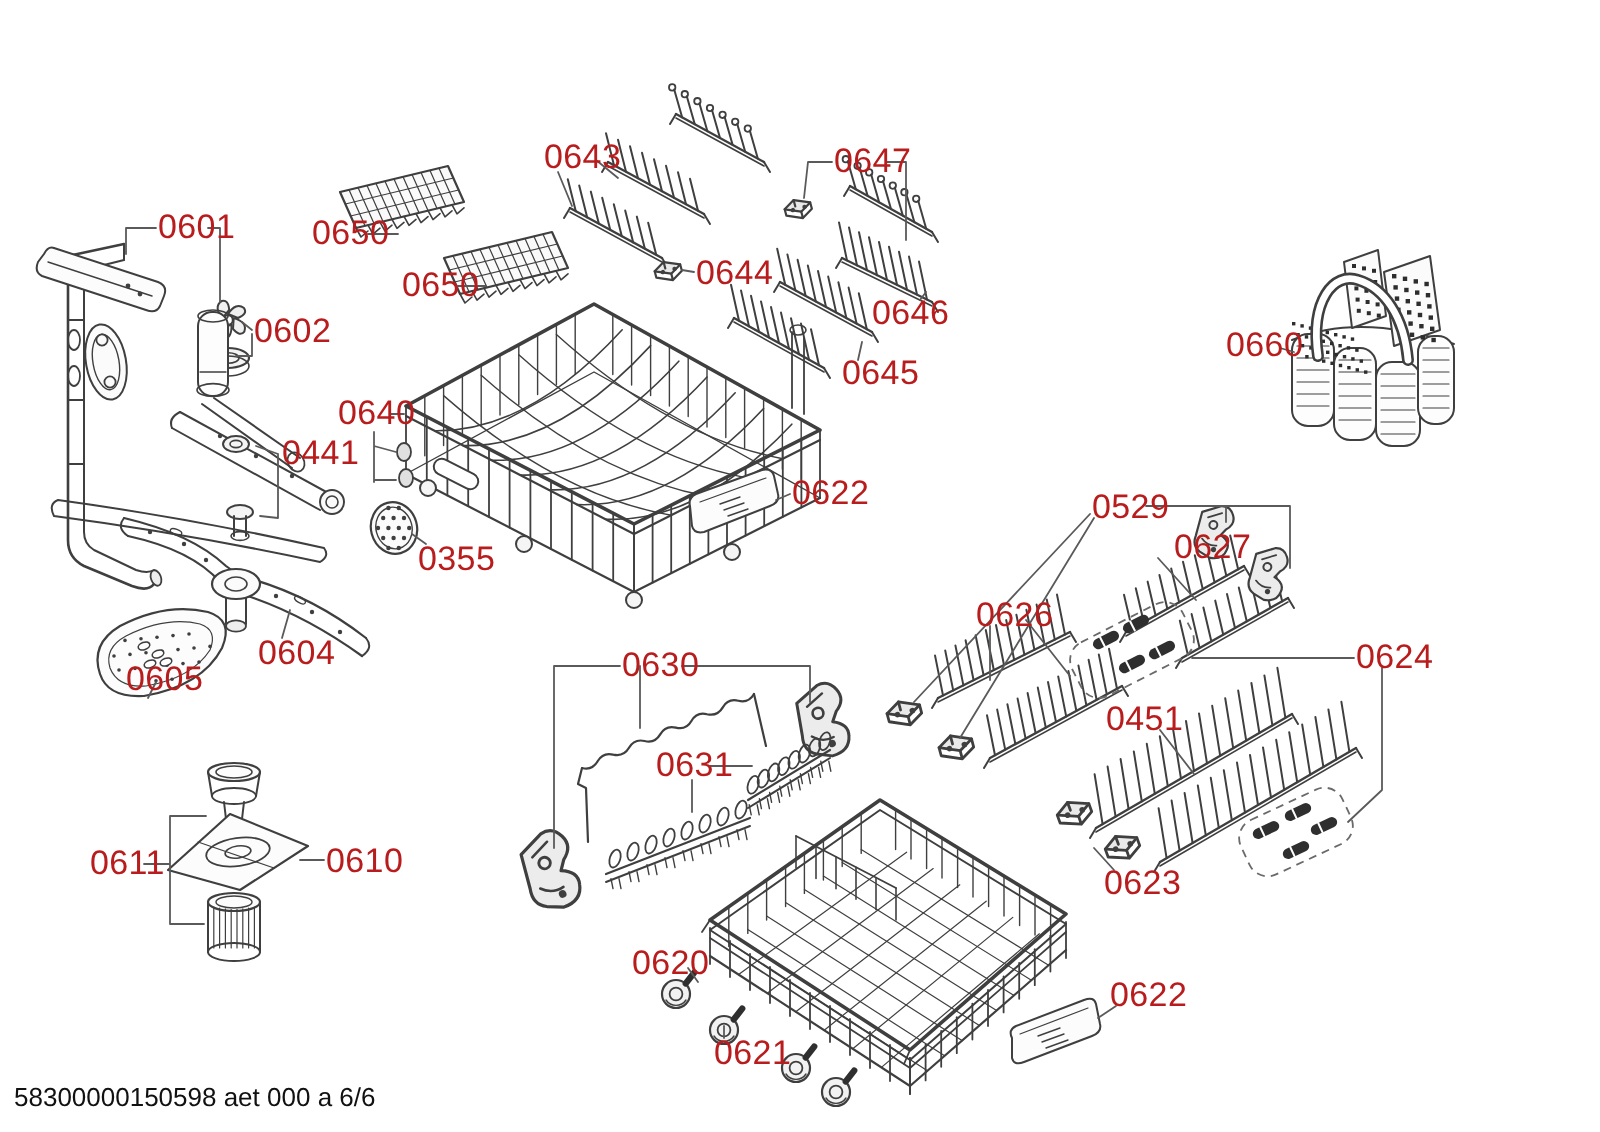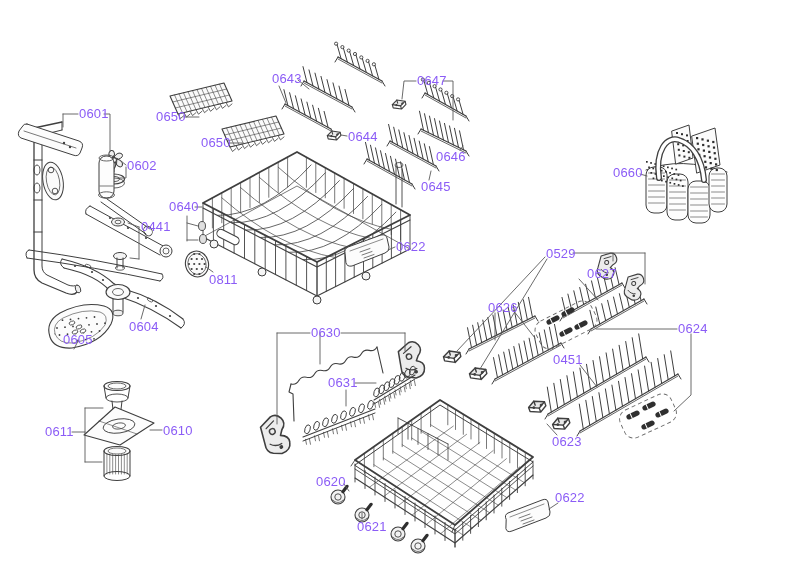--- a/index.html
+++ b/index.html
@@ -1,19 +1,19 @@
 <!DOCTYPE html>
 <html><head>
 <meta charset="utf-8">
 <style>
   html,body{margin:0;padding:0;background:#fff;}
   .stage{position:relative;width:800px;height:566px;background:#ffffff;overflow:hidden;
          font-family:"Liberation Sans",sans-serif;}
   .stage svg{position:absolute;left:0;top:0;}
-  .lbl{position:absolute;font-size:13px;line-height:13px;color:#8b5cf6;letter-spacing:.2px;
+  .lbl{position:absolute;font-size:17px;line-height:13px;color:#b91c1c;letter-spacing:.2px;
        white-space:nowrap;}
   .footer{position:absolute;left:7px;top:541px;font-size:13px;color:#111;}
 </style>
 </head>
 <body>
 
 <div class="stage">
   <svg id="diagram-svg" width="800" height="566" viewBox="0 0 800 566">
     <g id="g-left-assembly">
         <path d="M62,122 L34,128 L34,270 Q34,279 42,283 L66,293 Q74,296 77,292" fill="none" stroke="#3f3f3f" stroke-width="1.3" stroke-linecap="round" stroke-linejoin="round"></path>
@@ -835,21 +835,21 @@
         <path d="M229,143 H243" fill="none" stroke="#5a5a5a" stroke-width="0.9" stroke-linecap="round" stroke-linejoin="round"></path>
         <path d="M640,174 L647,176" fill="none" stroke="#5a5a5a" stroke-width="0.9" stroke-linecap="round" stroke-linejoin="round"></path>
       </g>
   </svg>
 
   <div class="lbl" style="left:79px;top:107px">0601</div>
   <div class="lbl" style="left:127px;top:159px">0602</div>
   <div class="lbl" style="left:141px;top:220px">0441</div>
   <div class="lbl" style="left:129px;top:320px">0604</div>
   <div class="lbl" style="left:63px;top:333px">0605</div>
-  <div class="lbl" style="left:209px;top:273px">0811</div>
+  <div class="lbl" style="left:209px;top:273px">0355</div>
   <div class="lbl" style="left:156px;top:110px">0650</div>
   <div class="lbl" style="left:201px;top:136px">0650</div>
   <div class="lbl" style="left:169px;top:200px">0640</div>
   <div class="lbl" style="left:272px;top:72px">0643</div>
   <div class="lbl" style="left:348px;top:130px">0644</div>
   <div class="lbl" style="left:417px;top:74px">0647</div>
   <div class="lbl" style="left:436px;top:150px">0646</div>
   <div class="lbl" style="left:421px;top:180px">0645</div>
   <div class="lbl" style="left:396px;top:240px">0622</div>
   <div class="lbl" style="left:613px;top:166px">0660</div>
@@ -860,13 +860,14 @@
   <div class="lbl" style="left:553px;top:353px">0451</div>
   <div class="lbl" style="left:552px;top:435px">0623</div>
   <div class="lbl" style="left:311px;top:326px">0630</div>
   <div class="lbl" style="left:328px;top:376px">0631</div>
   <div class="lbl" style="left:45px;top:425px">0611</div>
   <div class="lbl" style="left:163px;top:424px">0610</div>
   <div class="lbl" style="left:316px;top:475px">0620</div>
   <div class="lbl" style="left:357px;top:520px">0621</div>
   <div class="lbl" style="left:555px;top:491px">0622</div>
 
+  <div class="footer">58300000150598 aet 000 a 6/6</div>
 </div>
 
 </body></html>

